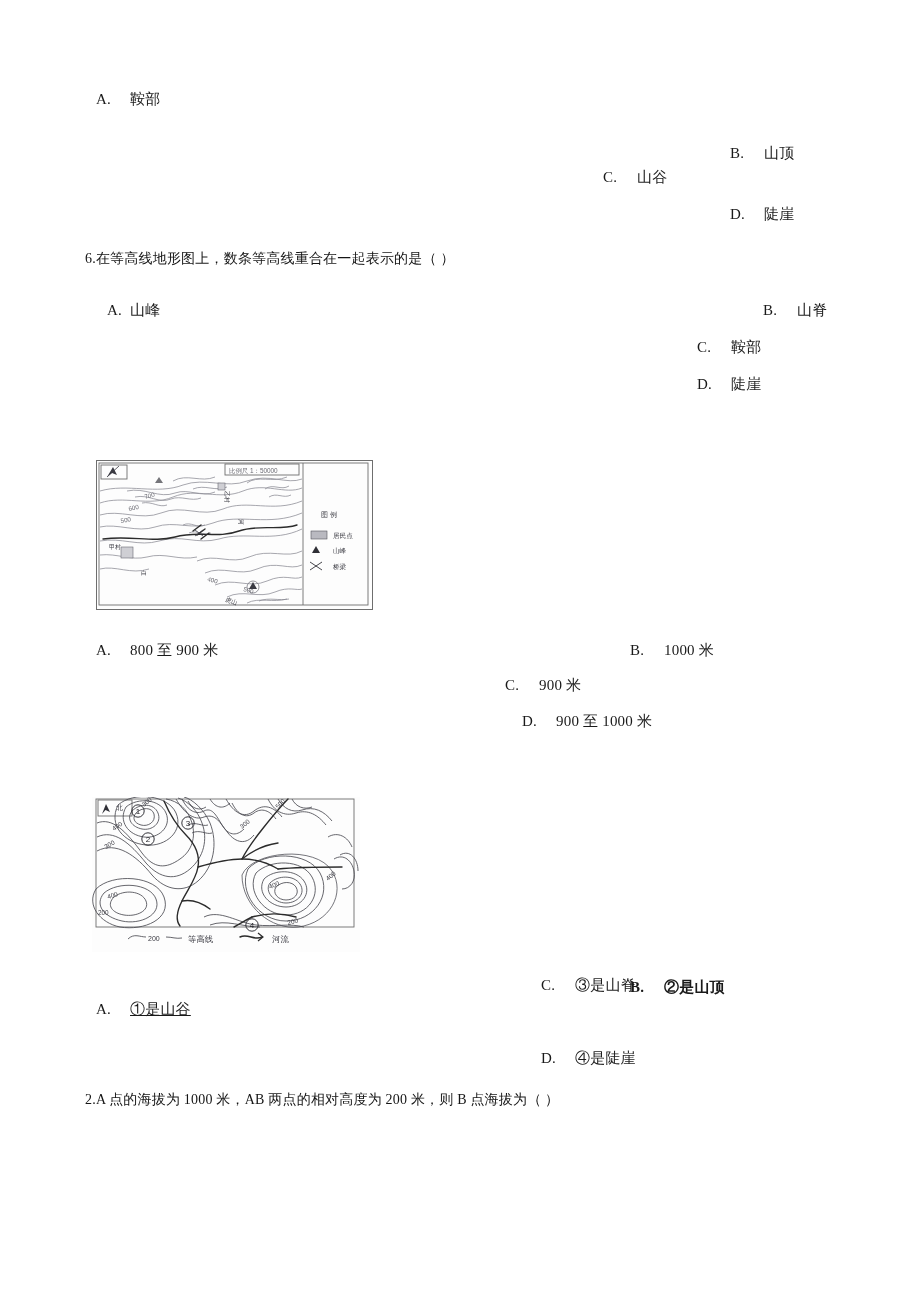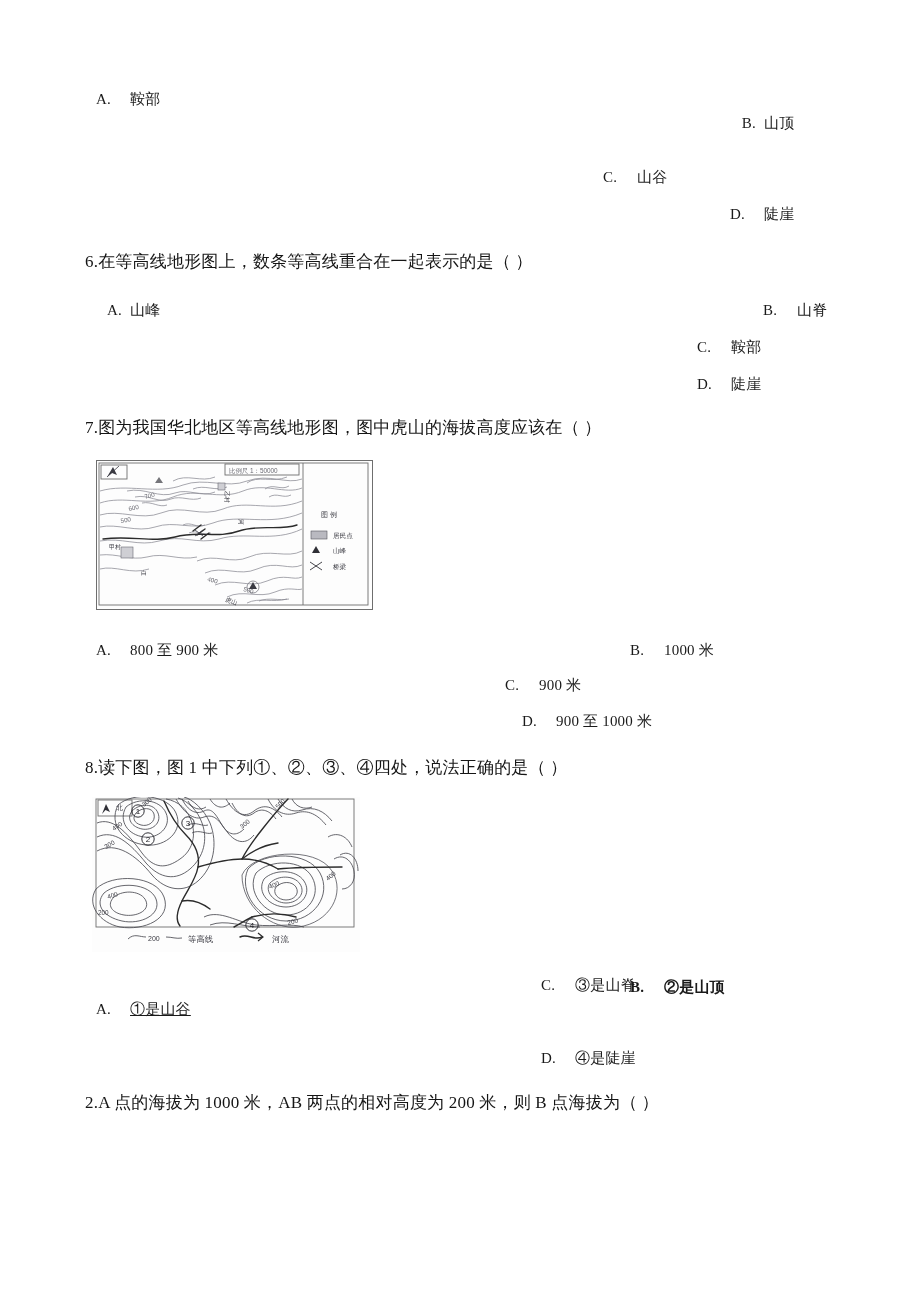--- a/index.html
+++ b/index.html
@@ -17,21 +17,21 @@
   .page{
     position:relative;
     width:920px;
     height:990px;
     box-sizing:border-box;
   }
 
   
   .abs{position:absolute;white-space:nowrap;}
   .stem{
-    font-size:17px;
+    font-size:14px;
     letter-spacing:.2px;
     color:#151515;
   }
   .opt{
     font-size:15px;
     color:#1a1a1a;
     letter-spacing:.2px;
   }
   .opt .lab{
     display:inline-block;
@@ -66,21 +66,21 @@
 </style>
 </head>
 <body>
 
 <div class="page">
 
   <div class="abs opt" style="left:96px; top:90px;">
     <span class="lab">A.</span><span class="txt">鞍部</span>
   </div>
 
-  <div class="abs opt" style="left:730px; top:114px;text-align:right;">
+  <div class="abs opt" style="left:730px; top:144px;">
     <span class="lab">B.</span><span class="txt">山顶</span>
   </div>
 
   <div class="abs opt" style="left:603px; top:168px;">
     <span class="lab">C.</span><span class="txt">山谷</span>
   </div>
 
   <div class="abs opt" style="left:730px; top:205px;">
     <span class="lab">D.</span><span class="txt">陡崖</span>
   </div>
@@ -96,21 +96,20 @@
   </div>
 
   <div class="abs opt" style="left:697px; top:338px;">
     <span class="lab">C.</span><span class="txt">鞍部</span>
   </div>
 
   <div class="abs opt" style="left:697px; top:375px;">
     <span class="lab">D.</span><span class="txt">陡崖</span>
   </div>
 
-  <div class="abs stem" style="left:85px; top:416px;">7.图为我国华北地区等高线地形图，图中虎山的海拔高度应该在（        ）</div>
 
   <div class="figure" style="left:96px; top:460px; width:275px; height:148px;">
     <svg class="fig-svg" width="273" height="146" viewBox="0 0 273 146" xmlns="http://www.w3.org/2000/svg">
       <rect class="noisebg" x="0" y="0" width="273" height="146"></rect>
 
       <rect class="boxline" x="2" y="2" width="269" height="142"></rect>
 
       <line class="boxline" x1="206" y1="2" x2="206" y2="144"></line>
 
       <rect class="boxline" x="128" y="3" width="74" height="11"></rect>
@@ -195,21 +194,20 @@
   </div>
 
   <div class="abs opt" style="left:505px; top:676px;">
     <span class="lab">C.</span><span class="txt">900 米</span>
   </div>
 
   <div class="abs opt" style="left:522px; top:712px;">
     <span class="lab">D.</span><span class="txt">900 至 1000 米</span>
   </div>
 
-  <div class="abs stem" style="left:85px; top:756px;">8.读下图，图 1 中下列①、②、③、④四处，说法正确的是（       ）</div>
 
   <div class="figure" style="left:92px; top:797px; width:268px; height:155px; border:none;">
     <svg class="fig-svg" width="268" height="155" viewBox="0 0 268 155" xmlns="http://www.w3.org/2000/svg">
       <rect class="noisebg" x="0" y="0" width="268" height="155"></rect>
 
       <rect class="boxline" x="4" y="2" width="258" height="128"></rect>
 
       <rect class="boxline" x="6" y="3" width="34" height="16"></rect>
       <text class="maptext-dk" x="24" y="13" font-size="7">北</text>
       <path d="M10 17 L14 7 L18 15 L13.5 13 Z" fill="#2f2f36"></path>

